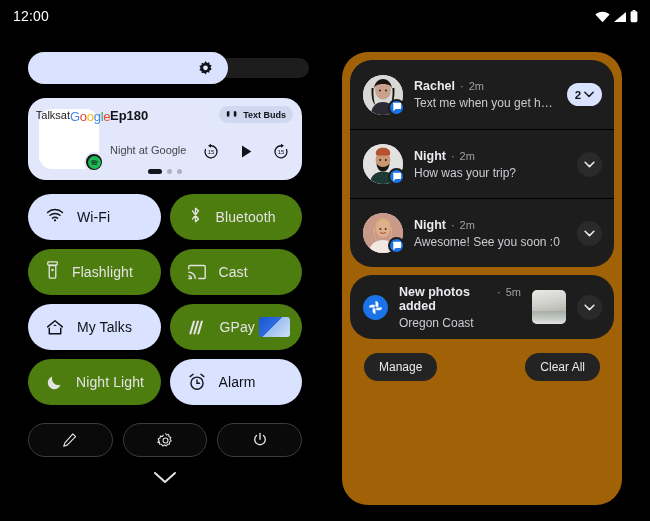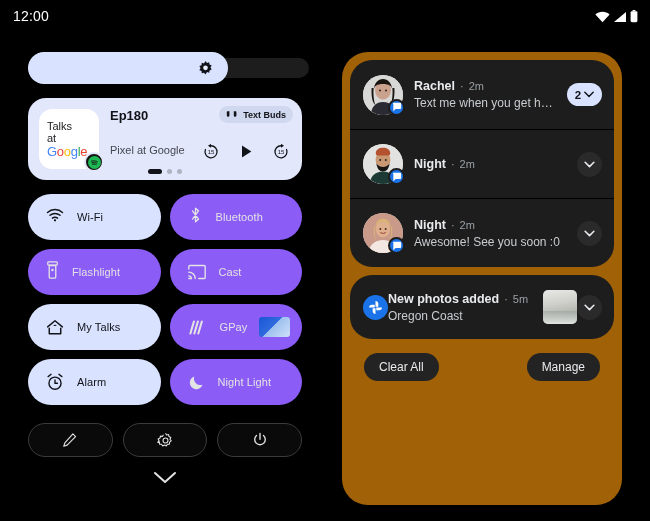--- a/index.html
+++ b/index.html
@@ -36,21 +36,21 @@
 
   
   .media-card {
     margin: 14px 28px 0 28px; height: 82px;
     background: #e3e7fb; border-radius: 18px;
     position: relative; overflow: hidden;
   }
   .media-art {
     position: absolute; left: 11px; top: 11px; width: 60px; height: 60px;
     background: #ffffff; border-radius: 13px;
-    display: flex; flex-direction: column; justify-content: center; padding-left: 8px;
+    display: flex; flex-direction: row; justify-content: center; padding-left: 8px;
   }
   .art-l1, .art-l2 { font-size: 11px; color: #202124; line-height: 12px; }
   .art-g { font-size: 13px; font-weight: 500; line-height: 15px; letter-spacing: -.3px; }
   .art-g span:nth-child(1){color:#4285F4}.art-g span:nth-child(2){color:#EA4335}
   .art-g span:nth-child(3){color:#FBBC05}.art-g span:nth-child(4){color:#4285F4}
   .art-g span:nth-child(5){color:#34A853}.art-g span:nth-child(6){color:#EA4335}
   .spotify-badge {
     position: absolute; left: 56px; top: 54px; width: 20px; height: 20px;
     border-radius: 50%; background: #191414; border: 2px solid #e3e7fb;
     display: flex; align-items: center; justify-content: center;
@@ -66,26 +66,26 @@
   .buds-chip span { font-size: 9px; font-weight: 700; color: #111318; }
   .media-ctrls { position: absolute; right: 12px; top: 44px; display: flex; align-items: center; gap: 18px; }
   .ctrl { cursor: pointer; display: flex; }
   .dots { position: absolute; left: 0; right: 0; bottom: 6px; display: flex; justify-content: center; gap: 5px; align-items: center; }
   .dot { width: 5px; height: 5px; border-radius: 50%; background: #aeb3c2; }
   .dot.active { width: 14px; border-radius: 3px; background: #111318; }
 
   
   .tiles { margin: 14px 28px 0 28px; display: grid; grid-template-columns: 1fr 1fr; gap: 9px 9px; }
   .tile {
-    height: 46px; border-radius: 26px; background: #8b5cf6;
+    height: 46px; border-radius: 26px; background: #4d7c0f;
     display: flex; align-items: center; padding-left: 18px; gap: 13px;
     position: relative; cursor: pointer;
   }
   .tile.on { background: #d9e2ff; }
-  .tile-label { font-size: 11px; color: #e3e3e3; letter-spacing: .1px; }
+  .tile-label { font-size: 14px; color: #e3e3e3; letter-spacing: .1px; }
   .tile.on .tile-label { color: #111318; }
   .tile-thumb {
     position: absolute; right: 12px; top: 13px; width: 31px; height: 20px;
     border-radius: 3px; background: linear-gradient(135deg,#1a56d6 0%,#2f6bdd 45%,#9dc0f0 46%,#cfe0f7 100%);
     overflow: hidden;
   }
 
   
   .footer-actions { margin: 18px 28px 0 28px; display: flex; gap: 10px; }
   .pill-btn {
@@ -122,21 +122,21 @@
     width: 25px; height: 25px; border-radius: 50%; background: #2a2a2a;
     display: flex; align-items: center; justify-content: center; flex: 0 0 25px; cursor: pointer;
   }
   .count-chip {
     height: 23px; min-width: 35px; border-radius: 12px; background: #d9e2ff;
     display: flex; align-items: center; justify-content: center; gap: 3px; padding: 0 7px; cursor: pointer;
   }
   .count-chip span { font-size: 11.5px; font-weight: 600; color: #111318; }
 
   .photos-group { margin-top: 8px; background: #1d1d1d; border-radius: 22px; }
-  .photos-notif { height: 64px; display: flex; align-items: center; padding: 0 12px 0 13px; cursor: pointer; }
+  .photos-notif { height: 64px; display: flex; align-items: center; gap: 11px; padding: 0 12px 0 13px; cursor: pointer; }
   .photos-icon {
     width: 25px; height: 25px; border-radius: 50%; background: #1a73e8;
     display: flex; align-items: center; justify-content: center; flex: 0 0 25px;
   }
   .photos-title { font-size: 12.5px; font-weight: 700; color: #e8eaed; }
   .photos-sub { font-size: 12px; color: #c9ccd1; margin-top: 3px; }
   .photo-thumb {
     width: 34px; height: 34px; border-radius: 5px; flex: 0 0 34px; overflow: hidden;
     background: linear-gradient(170deg,#e9e9e7 0%,#cfcfcb 40%,#b9bcb4 62%,#8f9a93 100%);
     position: relative;
@@ -199,21 +199,21 @@
         <div class="art-l2">at</div>
         <div class="art-g"><span>G</span><span>o</span><span>o</span><span>g</span><span>l</span><span>e</span></div>
       </div>
       <div class="spotify-badge">
         <svg width="13" height="13" viewBox="0 0 24 24">
           <circle cx="12" cy="12" r="12" fill="#1DB954"></circle>
           <path d="M6.5 9.4c3.6-1 7.7-.7 10.8 1.2M7.3 12.4c3-.8 6.3-.5 8.8 1M8.1 15.2c2.4-.6 5-.4 7 .8" stroke="#191414" stroke-width="1.7" stroke-linecap="round" fill="none"></path>
         </svg>
       </div>
       <div class="media-title">Ep180</div>
-      <div class="media-app">Pixel at Google</div>
+      <div class="media-app">Night at Google</div>
 
       <div class="buds-chip">
         <svg width="13" height="9" viewBox="0 0 16 10">
           <path d="M2 1h2.2v5.2A1.6 1.6 0 0 1 2.6 7.8 1.6 1.6 0 0 1 1 6.2V2a1 1 0 0 1 1-1z" fill="#111318"></path>
           <path d="M9.6 1h2.2a1 1 0 0 1 1 1v4.2a1.6 1.6 0 0 1-1.6 1.6 1.6 1.6 0 0 1-1.6-1.6V1z" fill="#111318"></path>
         </svg>
         <span>Text Buds</span>
       </div>
 
       <div class="media-ctrls">
@@ -295,34 +295,34 @@
       </div>
 
       <div class="tile">
         <svg width="19" height="15" viewBox="0 0 24 18">
           <path d="M7.5 1.5 3 16.5M12.5 1.5 8 16.5M17.5 1.5 13 16.5" stroke="#e3e3e3" stroke-width="2.6" stroke-linecap="round"></path>
         </svg>
         <span class="tile-label">GPay</span>
         <span class="tile-thumb"></span>
       </div>
 
+      <div class="tile">
+        <svg width="17" height="17" viewBox="0 0 20 20">
+          <path d="M17 12.6A7.6 7.6 0 0 1 7.4 3 7.6 7.6 0 1 0 17 12.6z" fill="#e3e3e3"></path>
+        </svg>
+        <span class="tile-label">Night Light</span>
+      </div>
+
       <div class="tile on">
         <svg width="18" height="18" viewBox="0 0 22 22">
           <circle cx="11" cy="12.4" r="7.4" stroke="#111318" stroke-width="1.7" fill="none"></circle>
           <path d="M11 8.6v4h3" stroke="#111318" stroke-width="1.7" fill="none" stroke-linecap="round"></path>
           <path d="M2.6 4.4 6.2 1.6M19.4 4.4 15.8 1.6" stroke="#111318" stroke-width="1.7" stroke-linecap="round"></path>
         </svg>
         <span class="tile-label">Alarm</span>
-      </div>
-
-      <div class="tile">
-        <svg width="17" height="17" viewBox="0 0 20 20">
-          <path d="M17 12.6A7.6 7.6 0 0 1 7.4 3 7.6 7.6 0 1 0 17 12.6z" fill="#e3e3e3"></path>
-        </svg>
-        <span class="tile-label">Night Light</span>
       </div>
     </div>
 
     <div class="footer-actions">
       <div class="pill-btn">
         <svg width="16" height="16" viewBox="0 0 20 20">
           <path d="M13.6 2.4 17 5.8 6.4 16.4 2.2 17.8l1.4-4.2L13.6 2.4z" stroke="#e3e3e3" stroke-width="1.4" fill="none" stroke-linejoin="round"></path>
         </svg>
       </div>
       <div class="pill-btn">
@@ -403,20 +403,21 @@
                 <path d="M1 2.2A1.2 1.2 0 0 1 2.2 1h7.6A1.2 1.2 0 0 1 11 2.2v5.1a1.2 1.2 0 0 1-1.2 1.2H4.3L1.6 11V2.2z" fill="#fff"></path>
               </svg>
           </span>
         </div>
         <div class="notif-text">
           <div class="notif-line1">
             <span class="notif-name">Night</span>
             <span class="notif-dot">·</span>
             <span class="notif-time">2m</span>
           </div>
+          <div class="notif-msg">How was your trip?</div>
         </div>
         <div class="expand-circle">
           <svg width="11" height="7" viewBox="0 0 12 8">
             <path d="M1 1.4 6 6.4l5-5" stroke="#e8eaed" stroke-width="1.8" fill="none" stroke-linecap="round" stroke-linejoin="round"></path>
           </svg>
         </div>
       </div>
 
       <div class="notif">
         <div class="avatar-wrap">
@@ -475,17 +476,17 @@
         <span class="photo-thumb"></span>
         <div class="expand-circle">
           <svg width="11" height="7" viewBox="0 0 12 8">
             <path d="M1 1.4 6 6.4l5-5" stroke="#e8eaed" stroke-width="1.8" fill="none" stroke-linecap="round" stroke-linejoin="round"></path>
           </svg>
         </div>
       </div>
     </div>
 
     <div class="notif-footer">
+      <div class="footer-btn">Manage</div>
       <div class="footer-btn">Clear All</div>
-      <div class="footer-btn">Manage</div>
     </div>
   </div>
 </div>
 
 </body></html>

